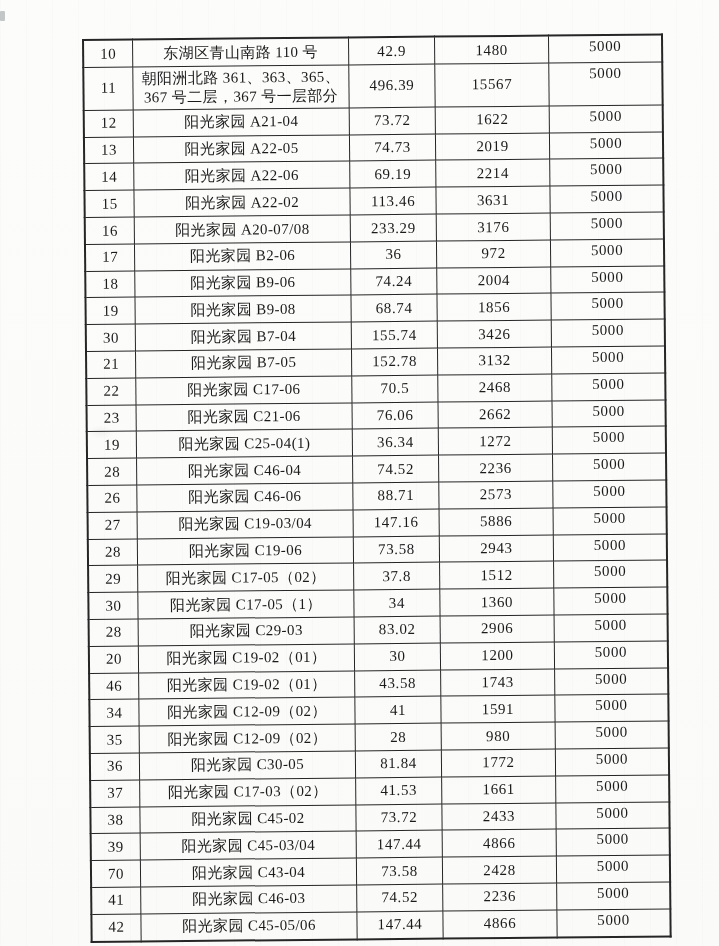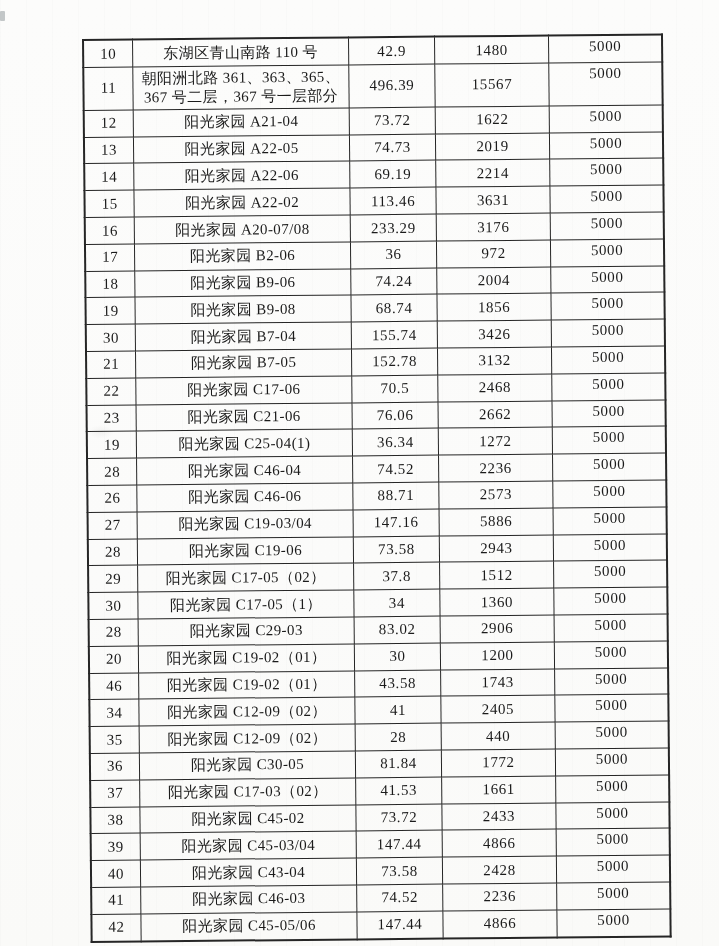--- a/index.html
+++ b/index.html
@@ -245,28 +245,28 @@
         <td class="col-no">46</td>
         <td class="col-name">阳光家园 C19-02（01）</td>
         <td class="col-area">43.58</td>
         <td class="col-value">1743</td>
         <td class="col-amount">5000</td>
       </tr>
       <tr>
         <td class="col-no">34</td>
         <td class="col-name">阳光家园 C12-09（02）</td>
         <td class="col-area">41</td>
-        <td class="col-value">2405</td>
+        <td class="col-value">1591</td>
         <td class="col-amount">5000</td>
       </tr>
       <tr>
         <td class="col-no">35</td>
         <td class="col-name">阳光家园 C12-09（02）</td>
         <td class="col-area">28</td>
-        <td class="col-value">440</td>
+        <td class="col-value">980</td>
         <td class="col-amount">5000</td>
       </tr>
       <tr>
         <td class="col-no">36</td>
         <td class="col-name">阳光家园 C30-05</td>
         <td class="col-area">81.84</td>
         <td class="col-value">1772</td>
         <td class="col-amount">5000</td>
       </tr>
       <tr>
@@ -284,21 +284,21 @@
         <td class="col-amount">5000</td>
       </tr>
       <tr>
         <td class="col-no">39</td>
         <td class="col-name">阳光家园 C45-03/04</td>
         <td class="col-area">147.44</td>
         <td class="col-value">4866</td>
         <td class="col-amount">5000</td>
       </tr>
       <tr>
-        <td class="col-no">40</td>
+        <td class="col-no">70</td>
         <td class="col-name">阳光家园 C43-04</td>
         <td class="col-area">73.58</td>
         <td class="col-value">2428</td>
         <td class="col-amount">5000</td>
       </tr>
       <tr>
         <td class="col-no">41</td>
         <td class="col-name">阳光家园 C46-03</td>
         <td class="col-area">74.52</td>
         <td class="col-value">2236</td>

